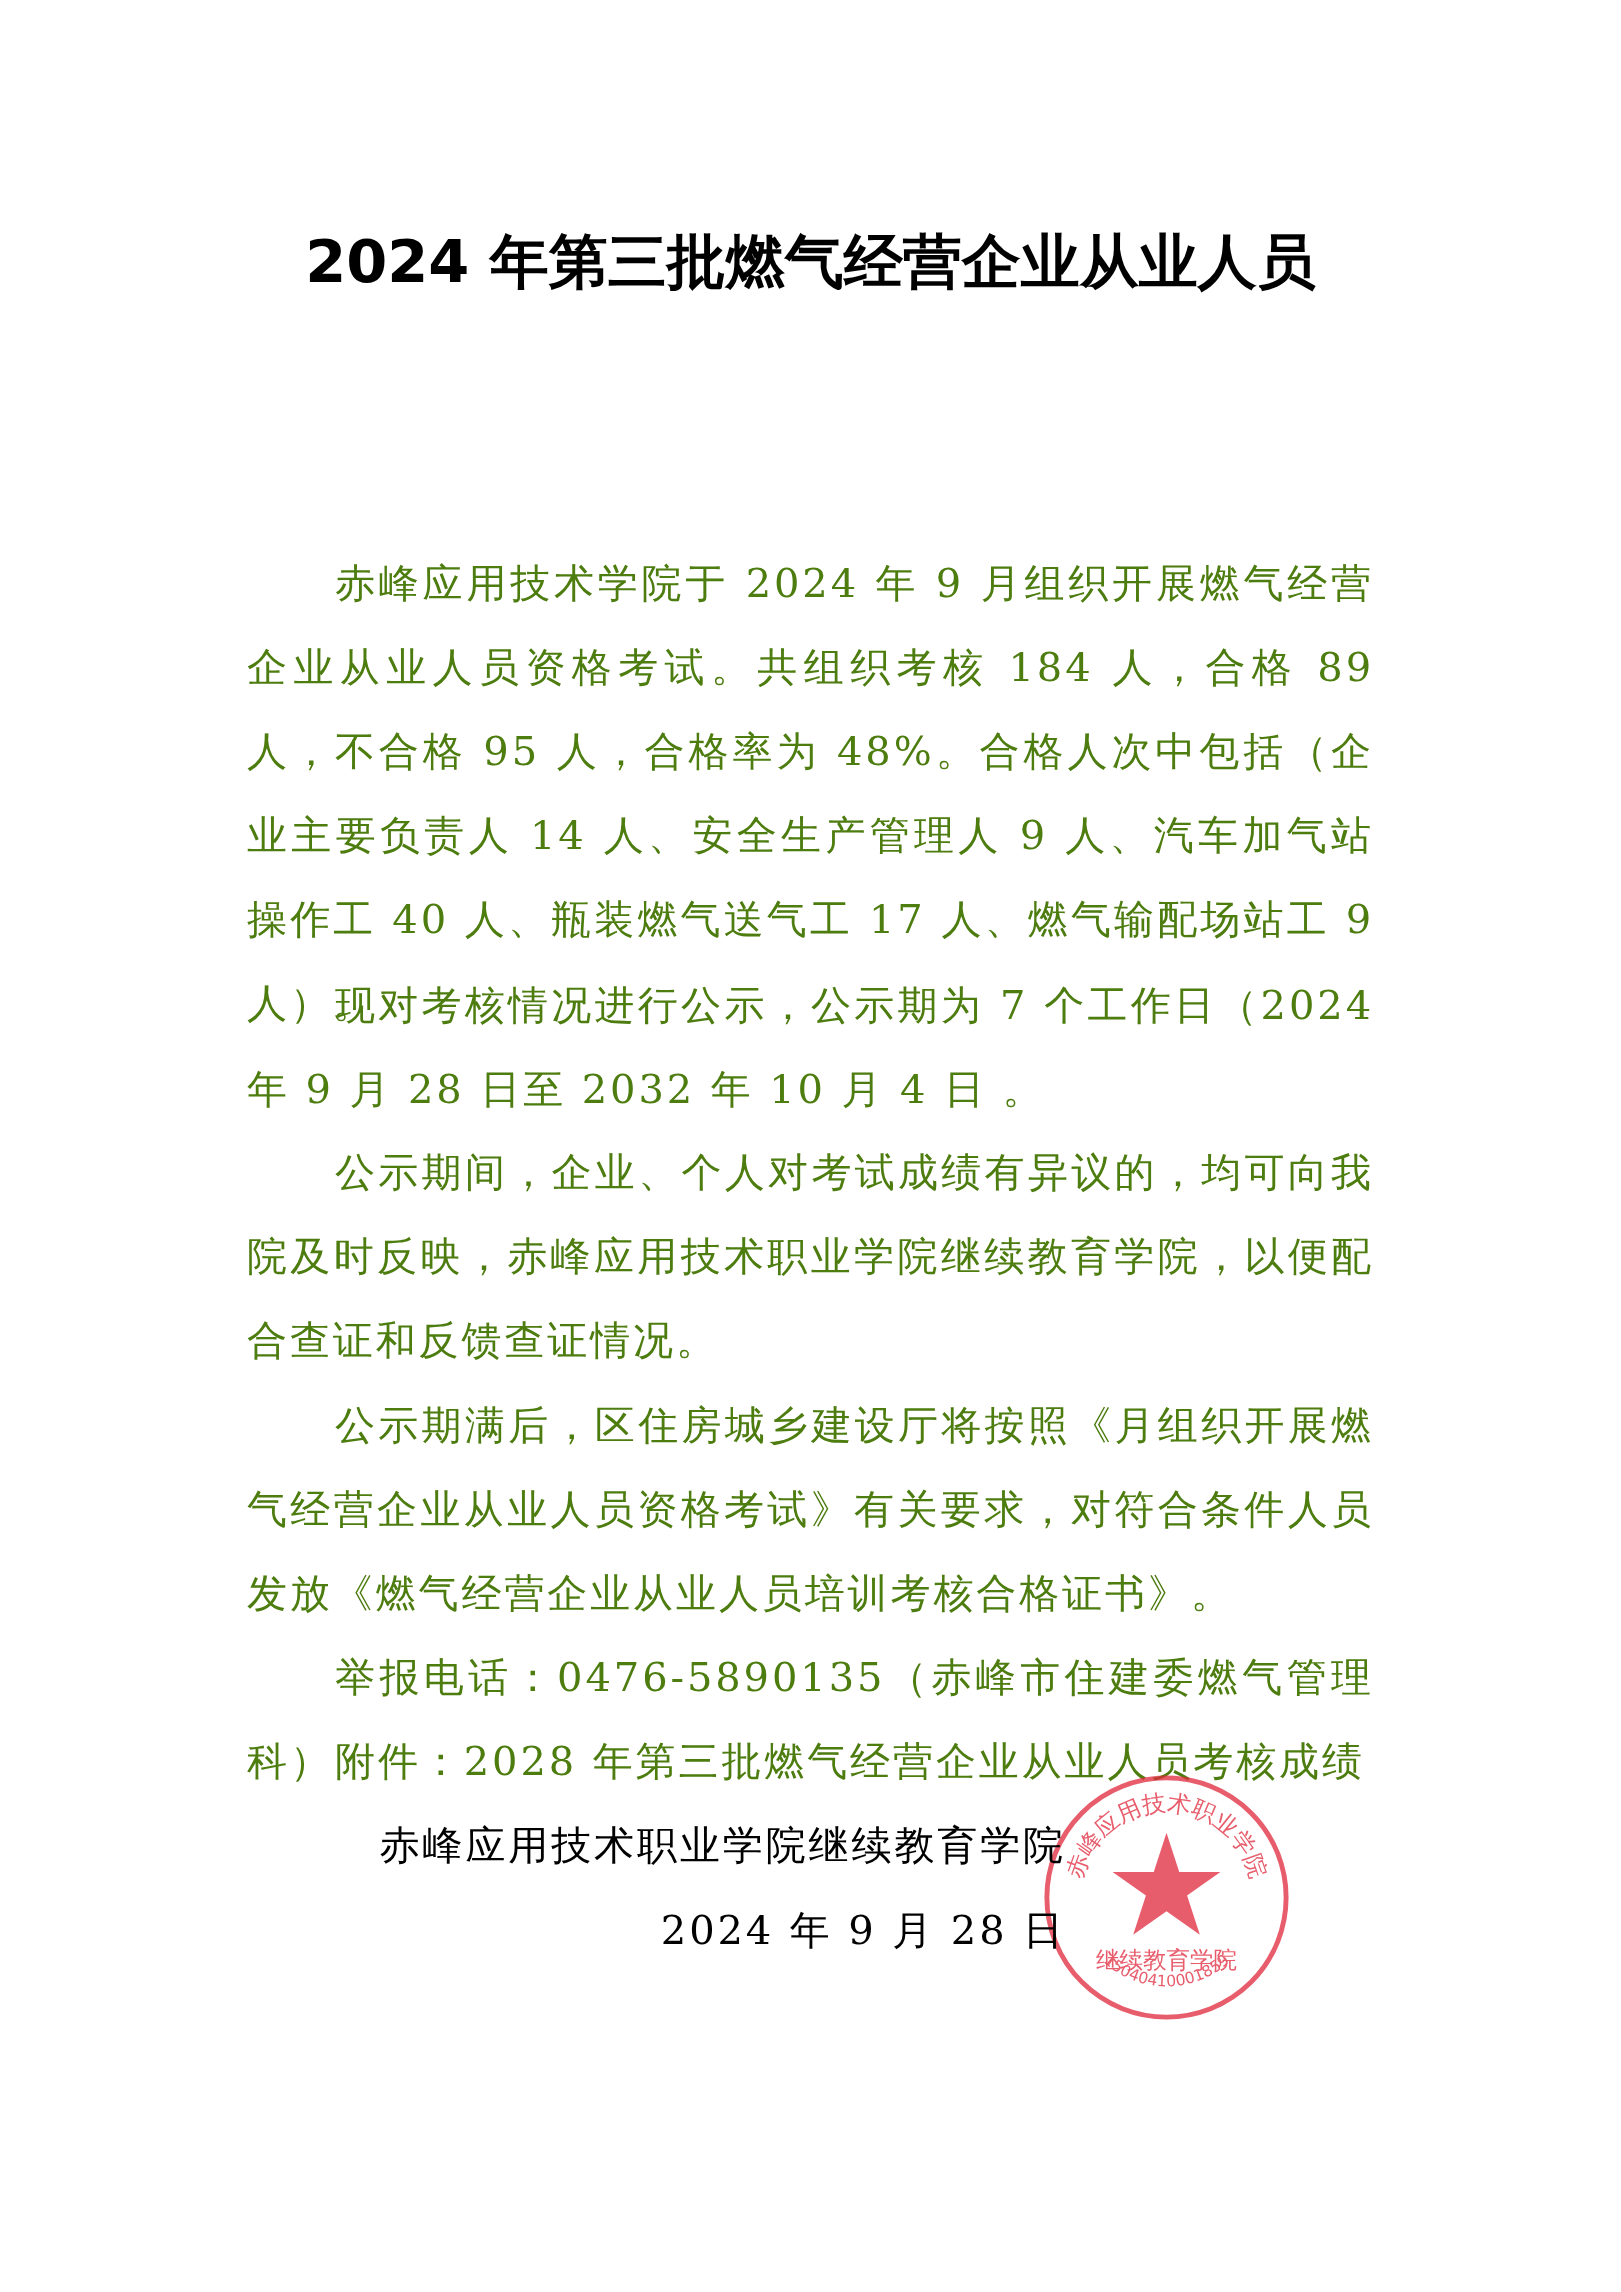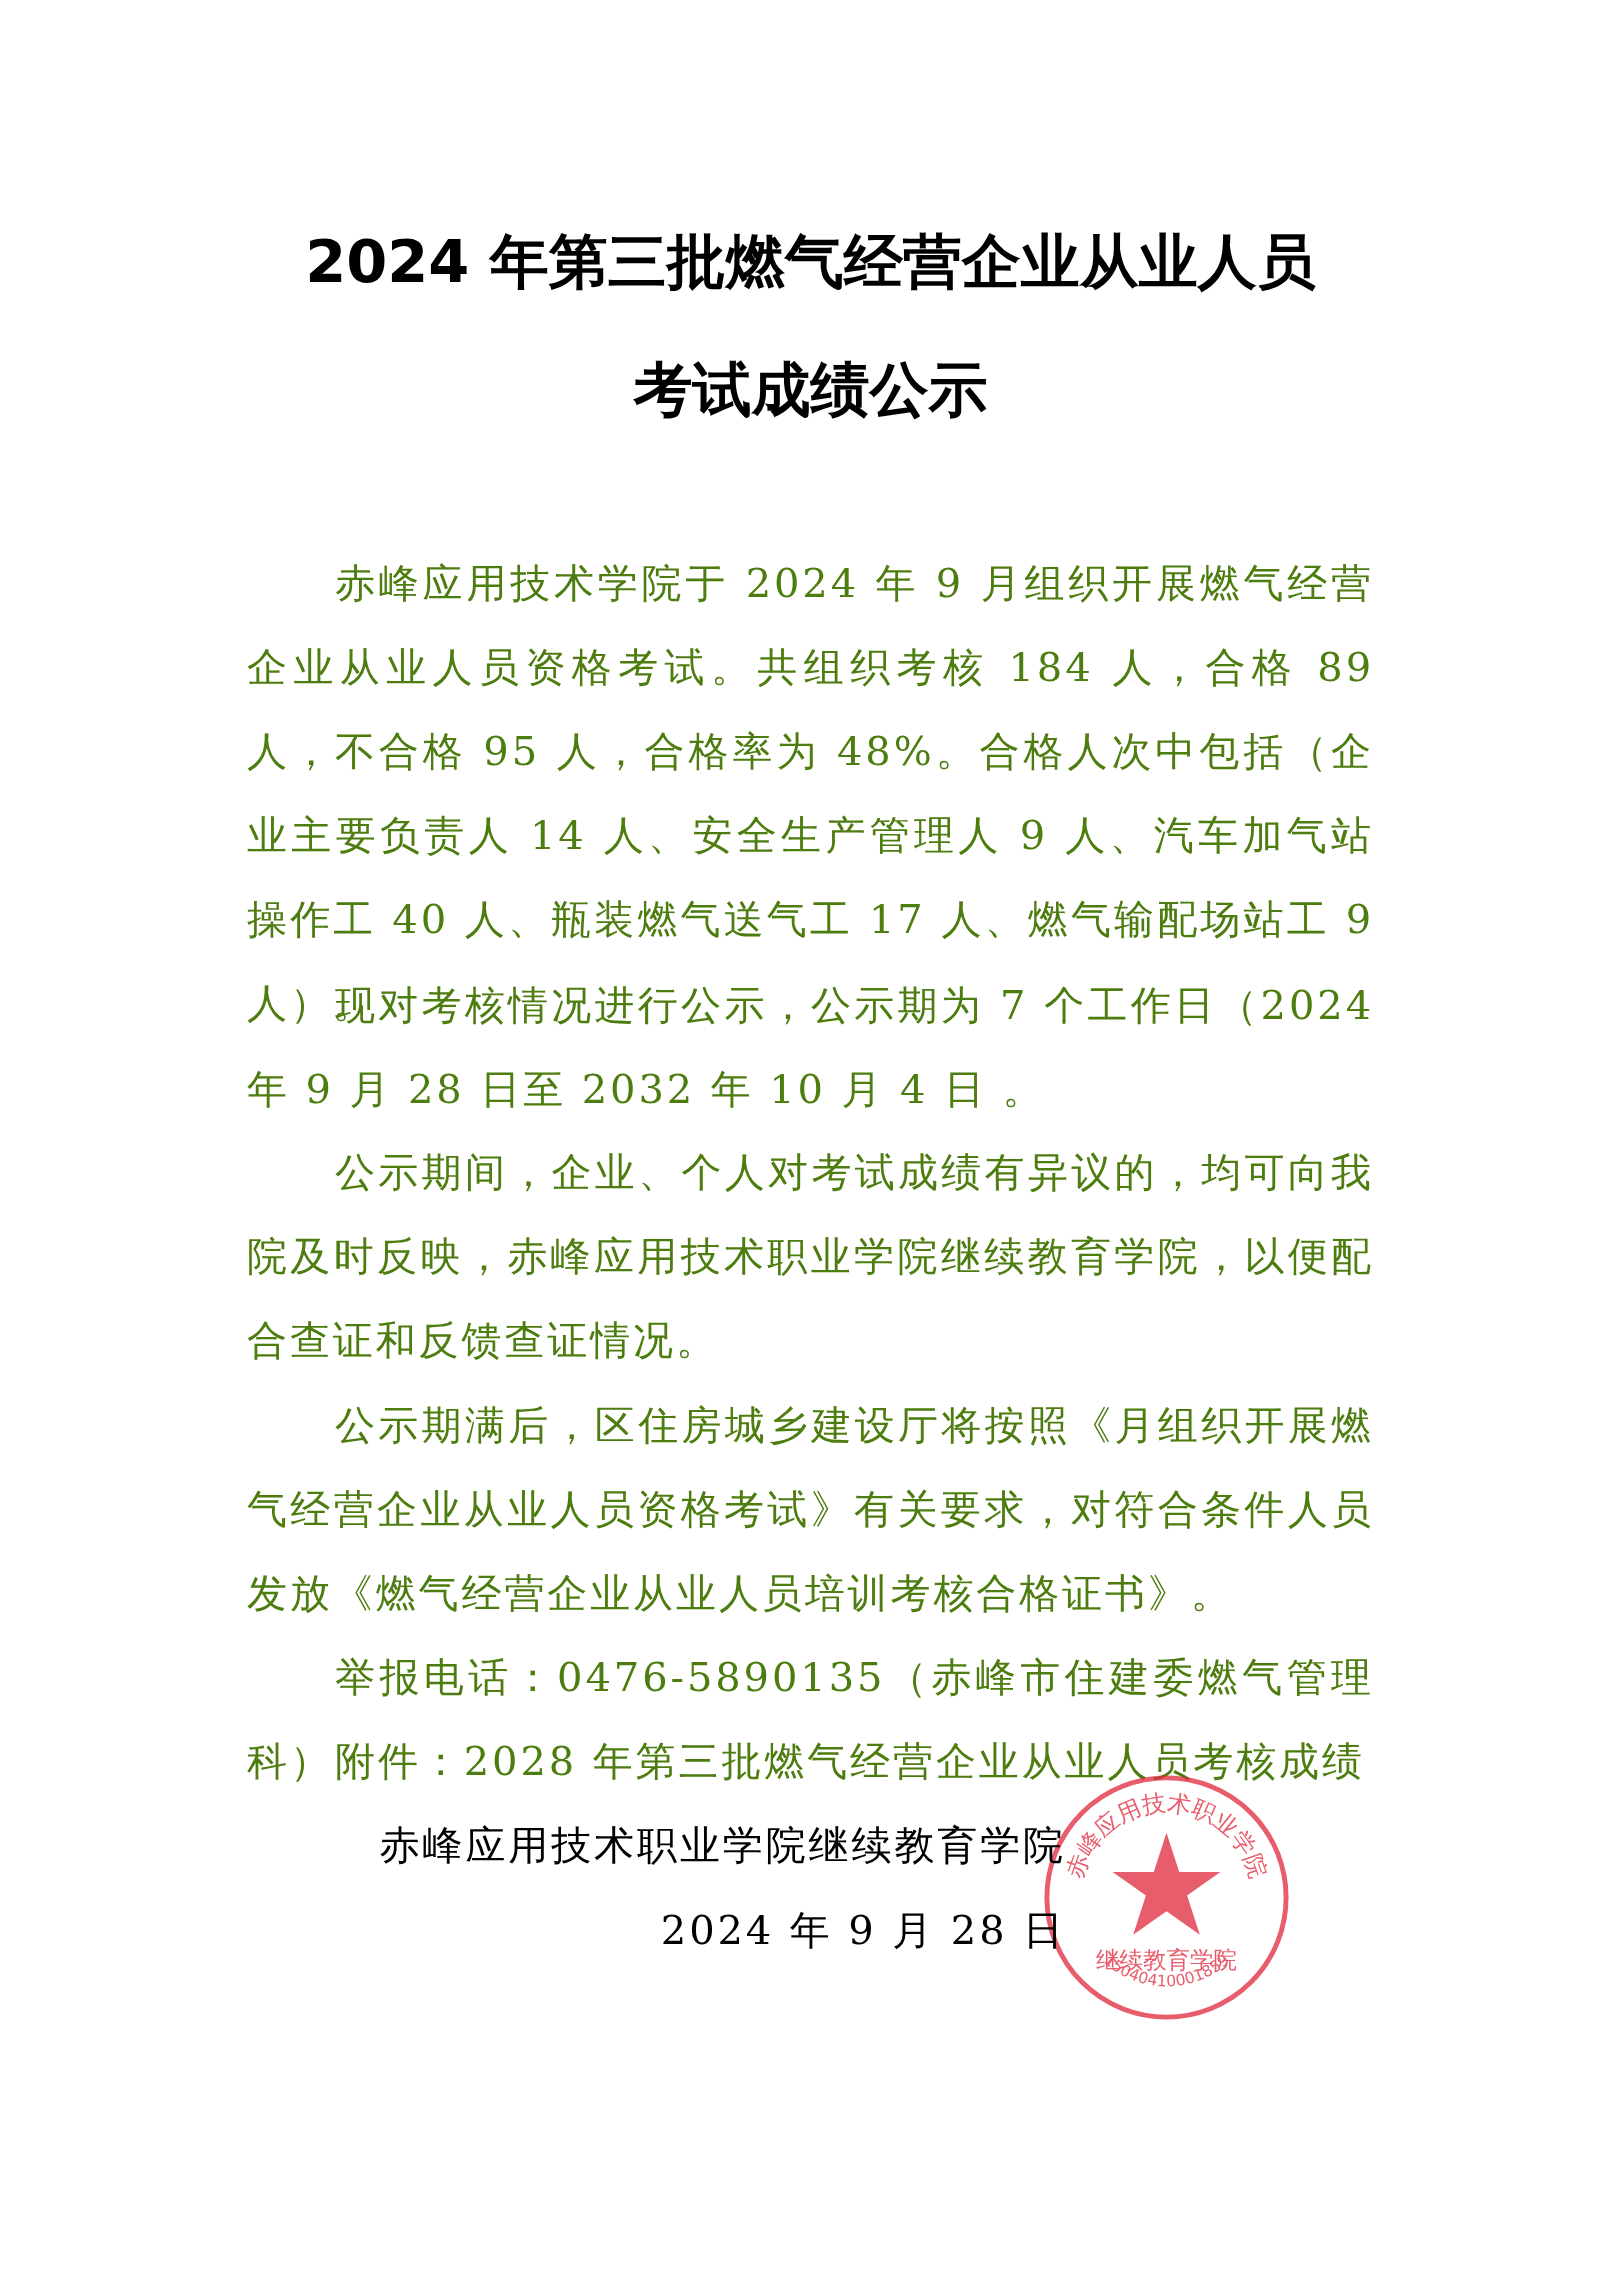--- a/index.html
+++ b/index.html
@@ -39,21 +39,20 @@
     position: absolute; left: 1041px; top: 1772px; width: 251px; height: 251px;
     z-index: 2; opacity: 0.75;
   }
 </style>
 </head>
 <body>
 
 <div class="page">
 
   <div class="title l1">2024 年第三批燃气经营企业从业人员</div>
-  <div class="title l2">考试成绩公示</div>
 
   <div class="body p1">
     <p class="indent">赤峰应用技术学院于 2024 年 9 月组织开展燃气经营企业从业人员资格考试。共组织考核 184 人，合格 89 人，不合格 95 人，合格率为 48%。合格人次中包括（企业主要负责人 14 人、安全生产管理人 9 人、汽车加气站操作工 40 人、瓶装燃气送气工 17 人、燃气输配场站工 9 人）。</p>
   </div>
 
   <div class="body p2">
     <p class="indent">现对考核情况进行公示，公示期为 7 个工作日（2024 年 9 月 28 日至 2032 年 10 月 4 日 。</p>
   </div>
 
   <div class="body p3">

